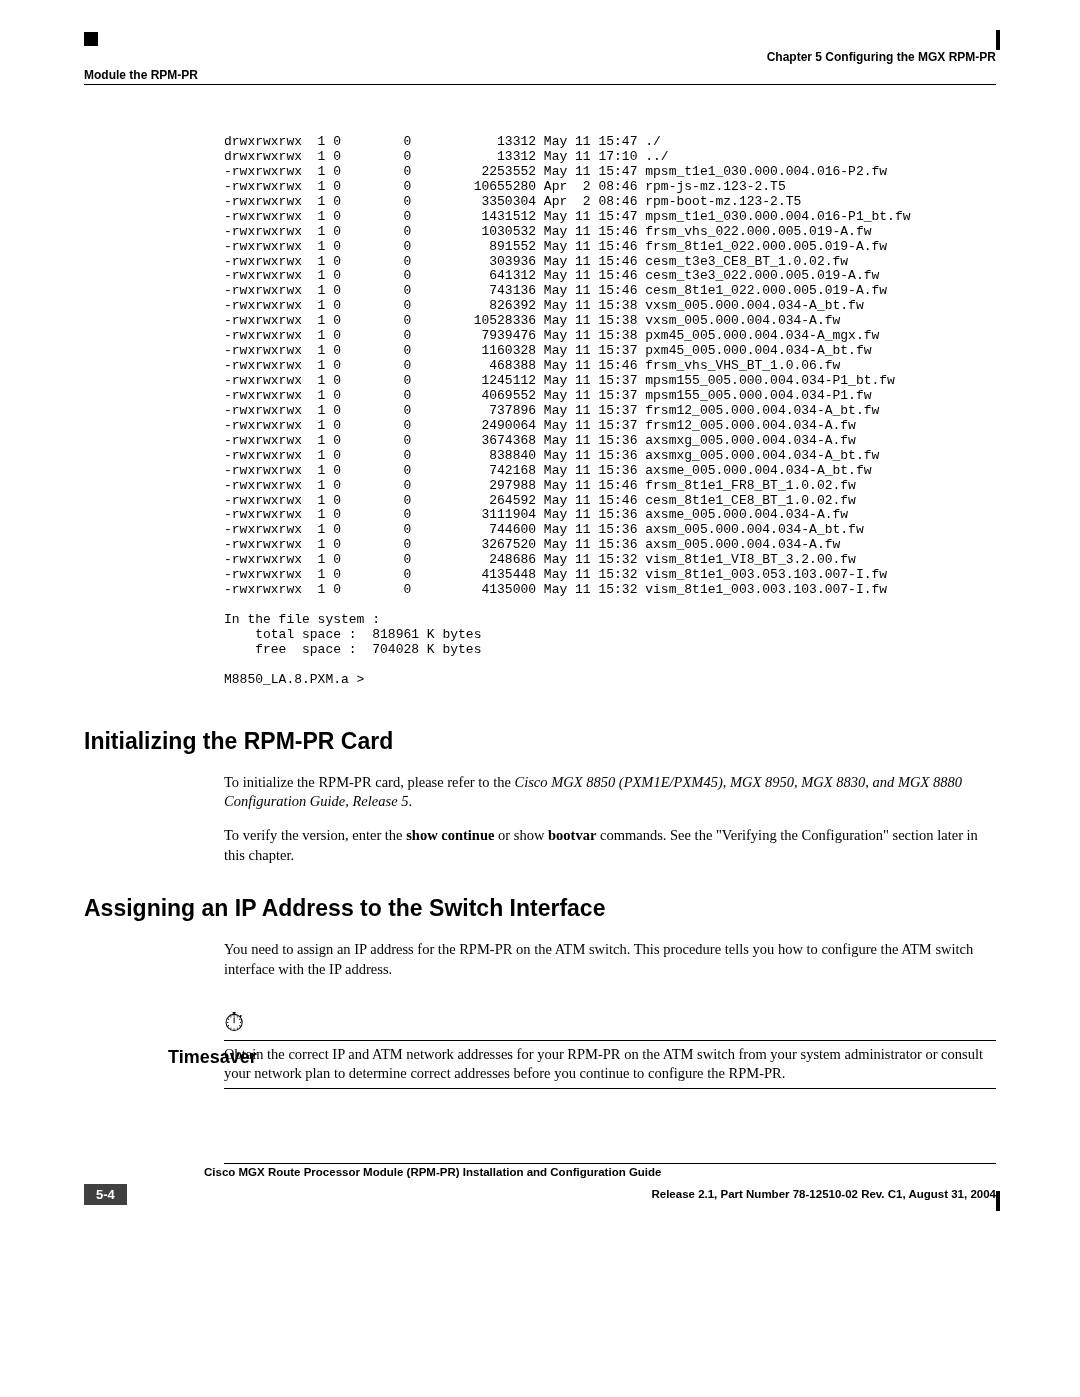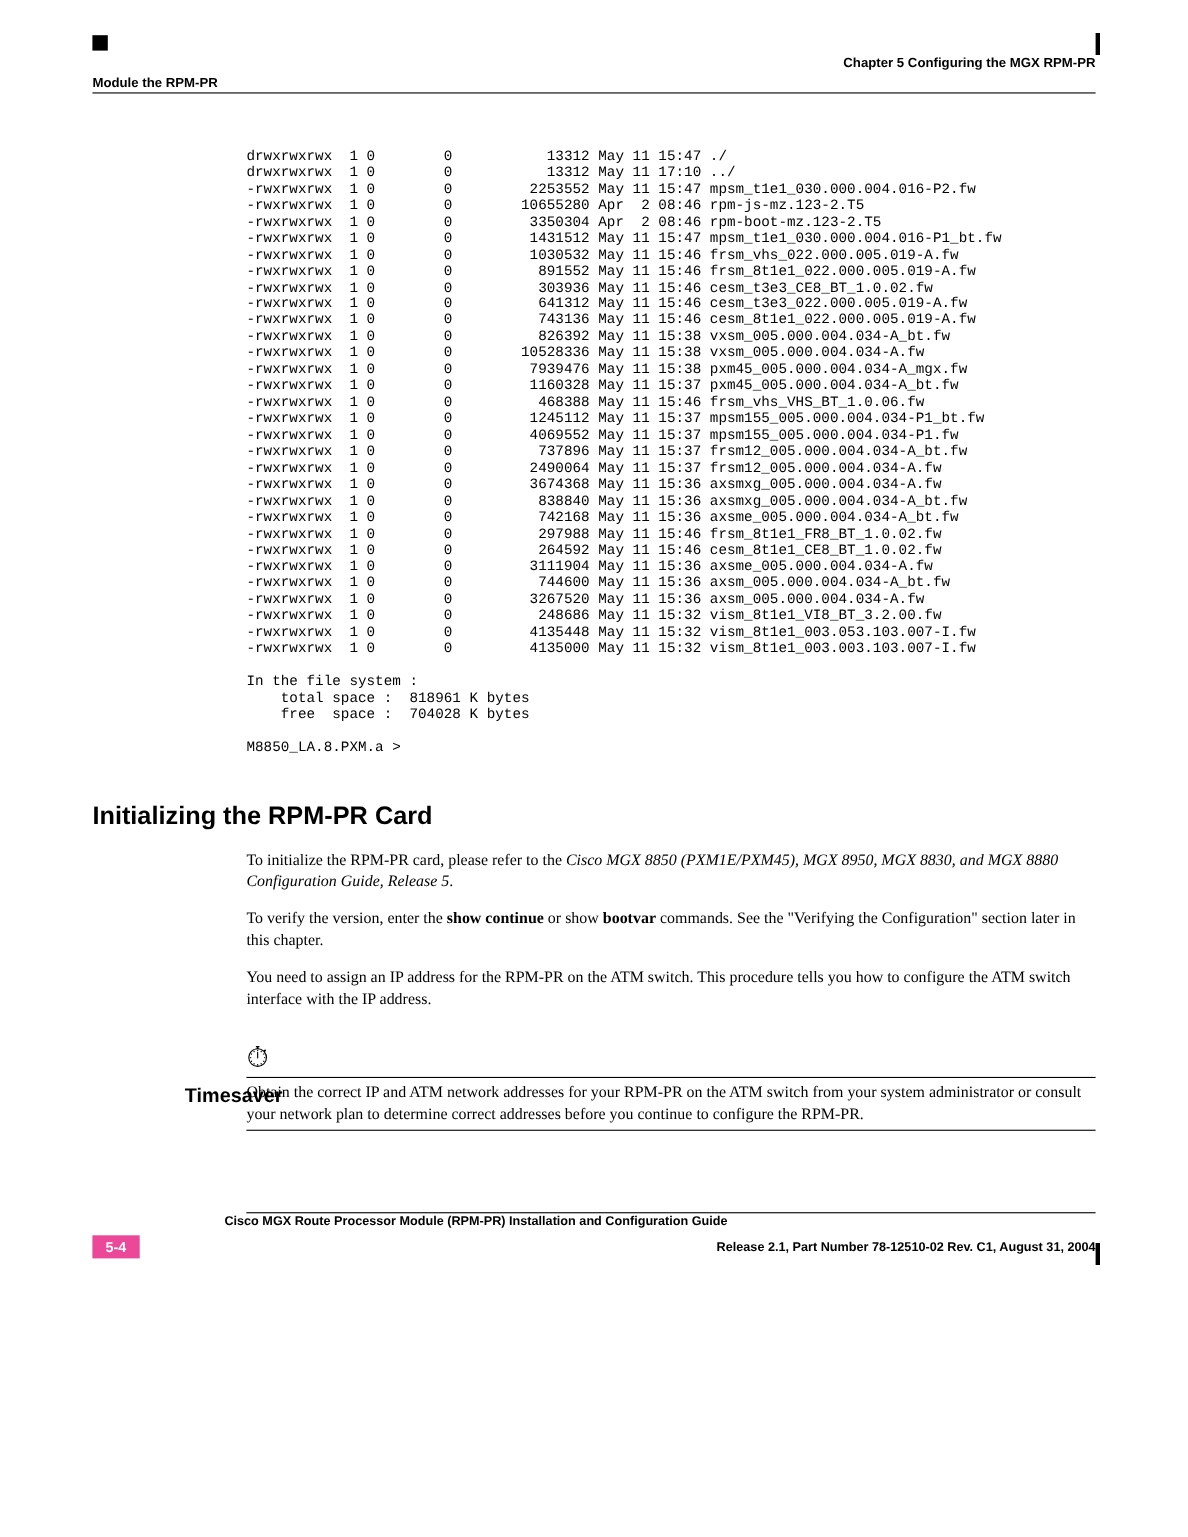--- a/index.html
+++ b/index.html
@@ -117,21 +117,21 @@
       font-size: 11.5px;
       font-weight: bold;
       margin-left: 120px;
     }
     .footer-row {
       display: flex;
       align-items: center;
       margin-top: 6px;
     }
     .page-num-box {
-      background: #ec4899;
+      background: #404040;
       color: #fff;
       font-family: Arial, Helvetica, sans-serif;
       font-size: 13px;
       font-weight: bold;
       padding: 3px 12px;
       margin-right: auto;
     }
     .footer-release {
       font-family: Arial, Helvetica, sans-serif;
       font-size: 11.5px;
@@ -198,20 +198,21 @@
 M8850_LA.8.PXM.a &gt; </div>
 
   <h2>Initializing the RPM-PR Card</h2>
   <p class="body-text">
     <span>To initialize the RPM-PR card, please refer to the </span><span class="italic">Cisco MGX 8850 (PXM1E/PXM45), MGX 8950, MGX 8830, and MGX 8880 Configuration Guide, Release 5</span><span>.</span>
   </p>
   <p class="body-text">
     <span>To verify the version, enter the </span><span class="bold">show continue</span><span> or show </span><span class="bold">bootvar</span><span> commands. See the </span><span class="link">"Verifying the Configuration"</span><span> section later in this chapter.</span>
   </p>
 
+  <h2>Assigning an IP Address to the Switch Interface</h2>
   <p class="body-text">You need to assign an IP address for the RPM-PR on the ATM switch. This procedure tells you how to configure the ATM switch interface with the IP address.</p>
 
   <div class="note-block">
     <div class="note-icon-row">
       <span class="timesaver-icon">⏱</span>
     </div>
     <hr class="note-rule">
     <div class="note-row">
       <div class="note-label">Timesaver</div>
       <div class="note-text">Obtain the correct IP and ATM network addresses for your RPM-PR on the ATM switch from your system administrator or consult your network plan to determine correct addresses before you continue to configure the RPM-PR.</div>

